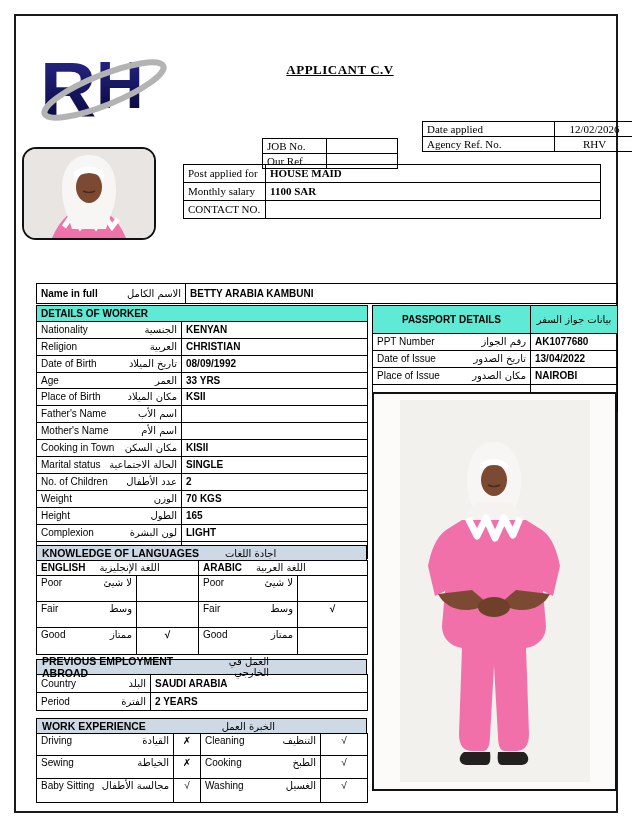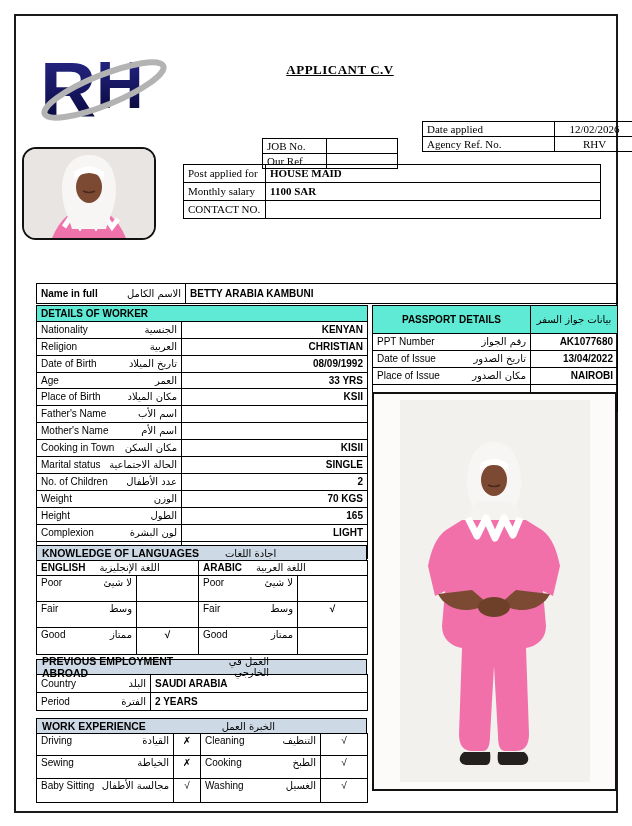--- a/index.html
+++ b/index.html
@@ -19,21 +19,21 @@
   .st { font-family:"Liberation Serif","DejaVu Serif",serif; font-size:11px; }
   .st td { border:1px solid #000; padding:0 4px; height:14px; line-height:13px; overflow:hidden; white-space:nowrap; }
   .st .v { font-weight:bold; }
   .ctr { text-align:center; }
 
   
   .t { font-size:10px; }
   .t td { border:1px solid #000; padding:1px 4px; line-height:12px; overflow:hidden; white-space:nowrap; }
   .lbl { display:flex; justify-content:space-between; align-items:center; }
   .ar { direction:rtl; font-family:"DejaVu Sans",sans-serif; font-size:10px; }
-  .val { text-align:right; font-weight:bold; }
+  .val { text-align:left; font-weight:bold; }
   .hdrbar {
     background:#CDD9E5; border:1px solid #000; font-weight:bold; font-size:10.5px;
     display:flex; align-items:center; padding:0 5px; box-sizing:border-box;
   }
   .bluecell { background:#5eead4; font-weight:bold; }
   .chk { text-align:center; font-weight:bold; }
 
   .title {
     font-family:"Liberation Serif","DejaVu Serif",serif; font-weight:bold;
     font-size:13px; text-decoration:underline; letter-spacing:0.5px; text-align:center;

